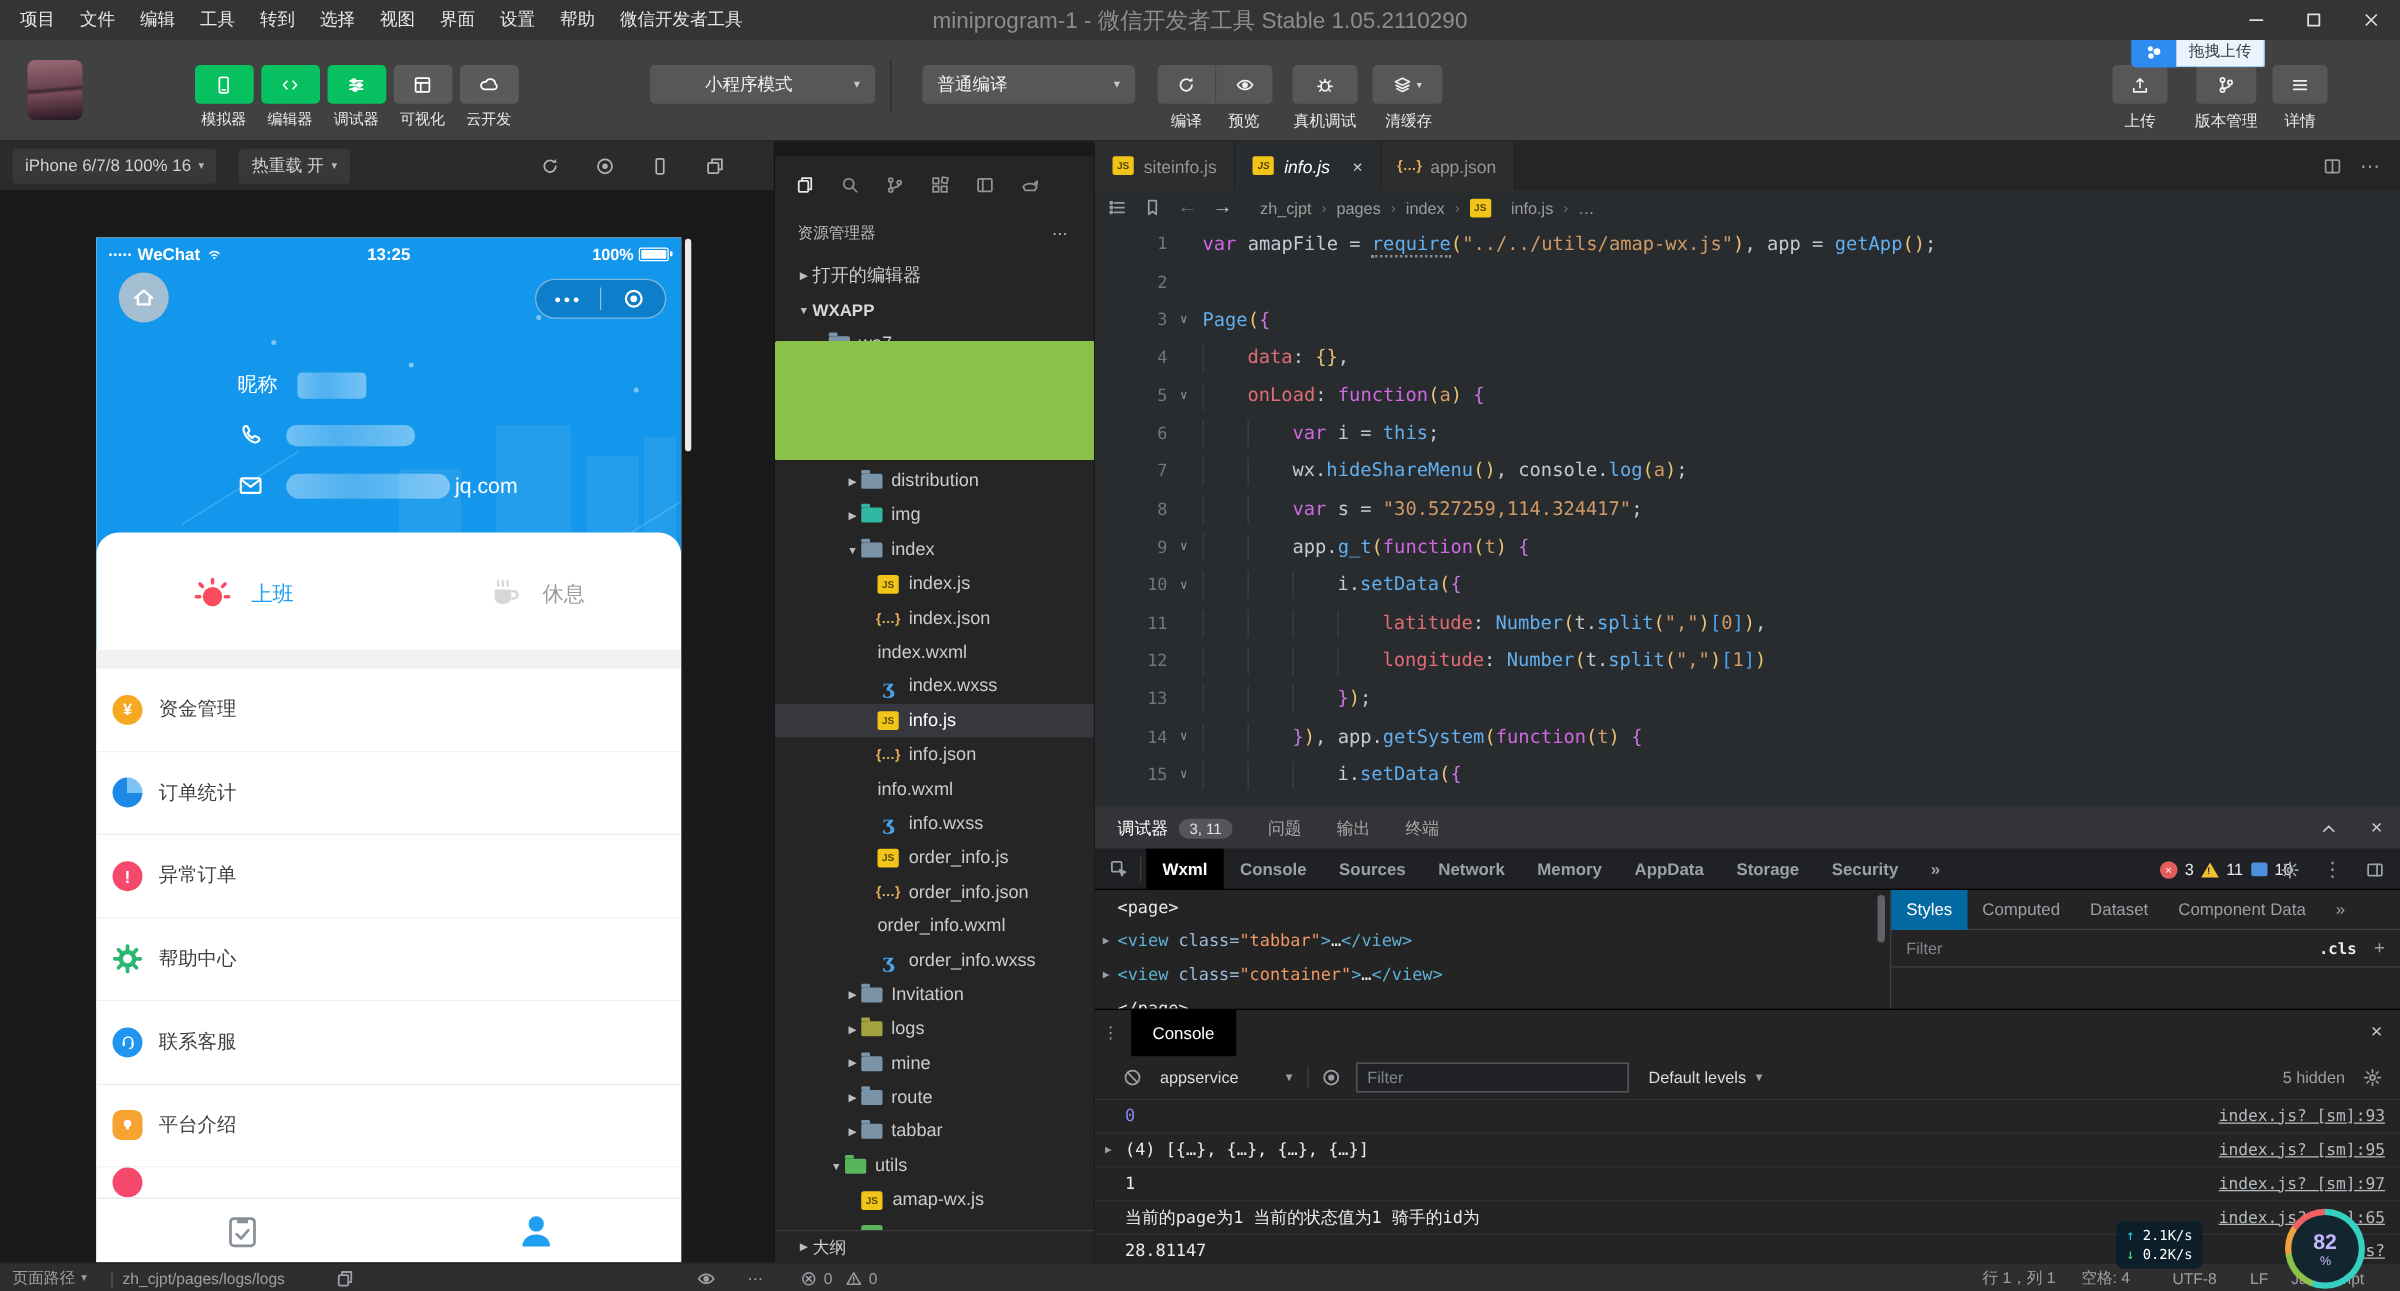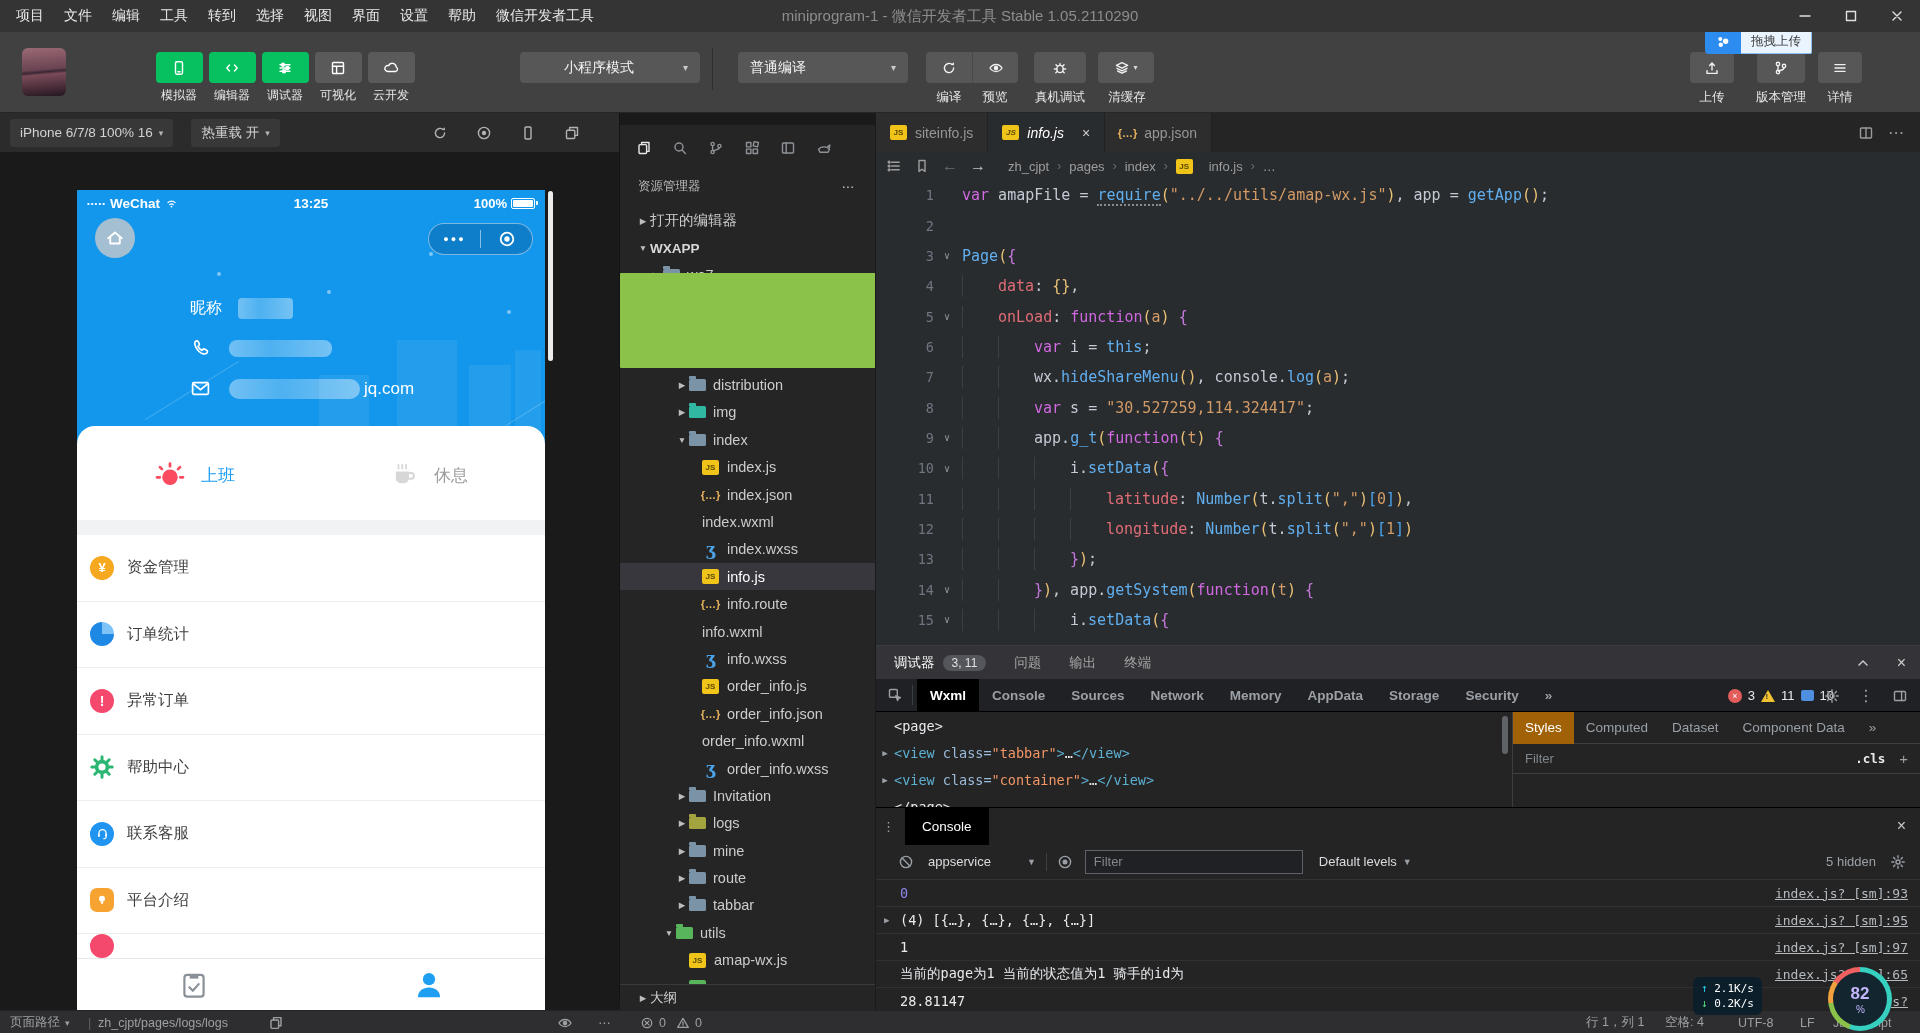--- a/index.html
+++ b/index.html
@@ -5,21 +5,21 @@
   * { margin:0; padding:0; box-sizing:border-box; }
   html,body { width:1920px; height:1033px; overflow:hidden; background:#1a1a1a;
     font-family:"Liberation Sans","DejaVu Sans",sans-serif; color:#ddd; }
   .abs { position:absolute; }
   svg { display:block; }
 
   
   .titlebar { position:absolute; left:0; top:0; right:0; height:32px; background:#343434; display:flex; align-items:center; z-index:20; }
   .menu { display:flex; padding-left:6px; z-index:2; }
   .menu span { padding:0 10px; font-size:14px; color:#e8e8e8; }
-  .tb-title { position:absolute; left:0; right:0; text-align:center; color:#8d8d8d; font-size:15px; }
+  .tb-title { position:absolute; left:0; right:0; text-align:center; color:#8d8d8d; font-size:18px; }
   .win-controls { position:absolute; right:0; top:0; height:32px; display:flex; z-index:3; }
   .wc { width:46px; height:32px; display:flex; align-items:center; justify-content:center; color:#e0e0e0; }
 
   
   .toolbar { position:absolute; left:0; top:32px; right:0; height:81px; background:#414141; border-bottom:1px solid #262626; z-index:10; }
   .avatar { position:absolute; left:22px; top:16px; width:44px; height:48px; border-radius:6px;
     background:linear-gradient(175deg,#9a6a74 0%,#6a4352 45%,#3a2733 50%,#7a4a58 55%,#241721 100%); }
   .pwrap { position:absolute; top:20px; width:54px; display:flex; flex-direction:column; align-items:center; }
   .pbtn { width:47px; height:31px; border-radius:4px; display:flex; align-items:center; justify-content:center; color:#fff; }
   .pbtn.on { background:#07c160; } .pbtn.off { background:#5a5a5a; }
@@ -142,21 +142,21 @@
   .d-r2icons { position:absolute; right:12px; top:33px; height:33px; display:flex; align-items:center; gap:18px; color:#9aa0a6; }
   .wxml { position:absolute; left:0; top:66px; width:624px; height:95px; overflow:hidden;
     font-family:"DejaVu Sans Mono","Liberation Mono",monospace; font-size:13.5px; }
   .wl { height:27px; display:flex; align-items:center; white-space:pre; }
   .wl .wa-col { width:18px; text-align:center; color:#9aa0a6; font-size:9px; flex:none; }
   .w-tag { color:#e8eaed; } .w-v { color:#5db0d2; } .w-a { color:#9bbbdc; } .w-s { color:#f29766; } .w-p { color:#e8eaed; }
   .wx-scroll { position:absolute; left:626px; top:70px; width:6px; height:38px; background:#5f6368; border-radius:3px; }
   .styles { position:absolute; left:636px; top:66px; right:0; height:95px; border-left:1px solid #3c4043; }
   .s-tabs { height:32px; display:flex; align-items:center; font-size:13.5px; color:#9aa0a6; border-bottom:1px solid #3c4043; }
   .s-tab { padding:0 12px; height:32px; display:flex; align-items:center; }
-  .s-tab.active { background:#a16207; color:#fff; }
+  .s-tab.active { background:#0369a1; color:#fff; }
   .s-filter { height:30px; display:flex; align-items:center; padding:0 12px; color:#80868b; font-size:13px; border-bottom:1px solid #3c4043; }
   .s-cls { margin-left:auto; color:#e8eaed; font-family:"DejaVu Sans Mono",monospace; font-size:12.5px; font-weight:bold; }
   .s-plus { margin-left:14px; color:#9aa0a6; font-size:15px; }
 
   
   .c-head { position:absolute; left:0; top:161px; right:0; height:37px; background:#242424; border-top:1px solid #000; display:flex; align-items:center; }
   .c-grip { margin-left:6px; color:#9aa0a6; letter-spacing:0; font-size:13px; }
   .c-tab { height:37px; padding:0 17px; background:#000; color:#fff; font-size:13.5px; display:flex; align-items:center; margin-left:10px; }
   .c-close { position:absolute; right:14px; color:#c8cacc; }
   .c-toolbar { position:absolute; left:0; top:198px; right:0; height:36px; display:flex; align-items:center; border-bottom:1px solid #333; color:#9aa0a6; }
@@ -672,21 +672,21 @@
         <span>index.wxss</span>
       </div>
       <div class="trow sel" style="padding-left: 68px;">
         <span class="tarr"></span>
         <span class="fi js">JS</span>
         <span>info.js</span>
       </div>
       <div class="trow" style="padding-left: 68px;">
         <span class="tarr"></span>
         <span class="fi json">{…}</span>
-        <span>info.route</span>
+        <span>info.json</span>
       </div>
       <div class="trow" style="padding-left: 68px;">
         <span class="tarr"></span>
         <span class="fi wxml">&lt;&gt;</span>
         <span>info.wxml</span>
       </div>
       <div class="trow" style="padding-left: 68px;">
         <span class="tarr"></span>
         <span class="fi wxss">ʒ</span>
         <span>info.wxss</span>

